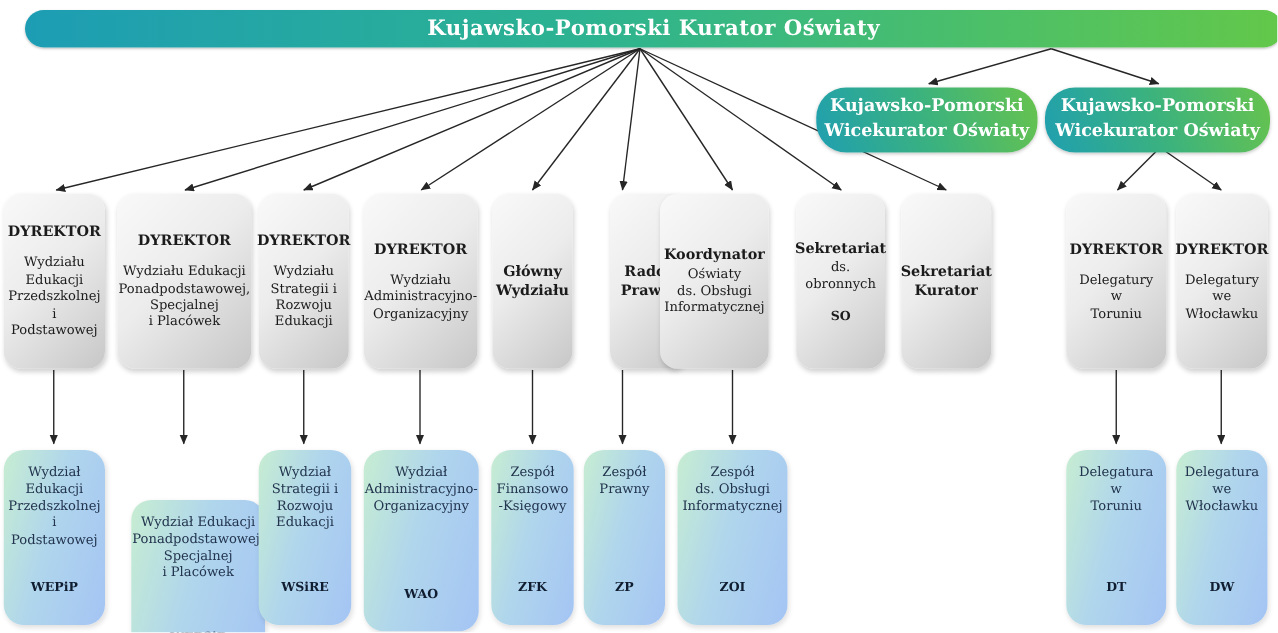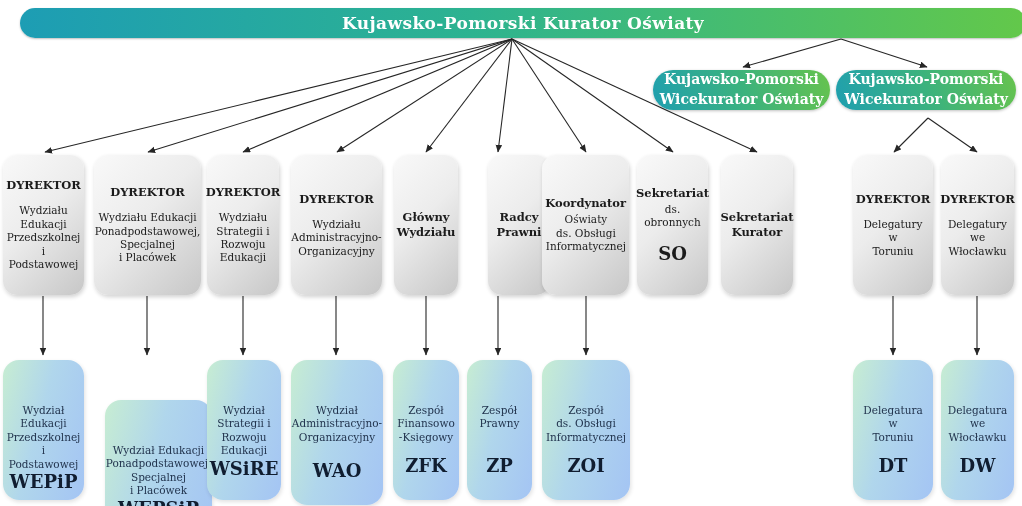--- a/index.html
+++ b/index.html
@@ -9,46 +9,46 @@
   }
   #connectors{position:absolute;left:0;top:0;width:1022px;height:506px;}
   .banner{
     position:absolute;left:20px;top:8px;width:1006px;height:30px;
     border-radius:15px;display:flex;align-items:center;justify-content:center;
     background:linear-gradient(90deg,#1d9db4 0%,#2db390 45%,#63c84a 100%);
     color:#ffffff;font-weight:bold;font-size:17px;letter-spacing:.4px;
     box-shadow:0 1px 2px rgba(0,0,0,.25);
   }
   .pill{
-    position:absolute;height:40px;border-radius:24px;
+    position:absolute;height:52px;border-radius:24px;
     display:flex;align-items:center;justify-content:center;text-align:center;
     background:linear-gradient(70deg,#1f9fb0 0%,#3bb27e 50%,#67c34d 100%);
     color:#ffffff;font-weight:bold;font-size:14px;line-height:1.4;
     white-space:pre-line;box-shadow:0 1px 3px rgba(0,0,0,.25);
   }
   .gbox{
     position:absolute;top:155px;height:140px;border-radius:14px;
     display:flex;flex-direction:column;align-items:center;justify-content:center;
     text-align:center;color:#1b1b1b;
     background:linear-gradient(135deg,#f9f9f9 0%,#ececec 45%,#c7c7c7 100%);
     box-shadow:1px 2px 4px rgba(0,0,0,.18);
     padding:4px 3px;box-sizing:border-box;
   }
   .bbox{
     position:absolute;top:360px;height:140px;border-radius:16px;
     display:flex;flex-direction:column;align-items:center;
     text-align:center;color:#22344e;
     background:linear-gradient(105deg,#c7edd2 0%,#b0d6ec 45%,#a5c6f3 95%);
     box-shadow:1px 2px 4px rgba(0,0,0,.12);
-    padding:44px 3px 24px;box-sizing:border-box;
+    padding:12px 3px 24px;box-sizing:border-box;justify-content:flex-end;
   }
   .box-title{font-weight:bold;font-size:11.5px;line-height:1.3;white-space:pre-line;}
   .box-sub{font-size:10.5px;line-height:1.28;white-space:pre-line;margin-top:11px;}
   .box-sub.tight{margin-top:2px;}
-  .box-abbr{font-weight:bold;font-size:18px;margin-top:14px;color:#101d30;}
+  .box-abbr{font-weight:bold;font-size:10px;margin-top:14px;color:#101d30;}
   .gbox .box-abbr{color:#1b1b1b;}
   .bbox .box-sub{margin-top:0;}
   .bbox .box-abbr{margin-top:auto;}
 </style>
 </head>
 <body>
 
 <div id="stage">
 
   <svg id="connectors" viewBox="0 0 1022 506" xmlns="http://www.w3.org/2000/svg">
@@ -126,21 +126,21 @@
 Organizacyjny</div>
   </div>
   <div class="gbox" style="left:394px;width:64px;">
     <div class="box-title">Główny
 Wydziału</div>
   </div>
   <div class="gbox" style="left:488px;width:62px;">
     <div class="box-title">Radcy
 Prawni</div>
   </div>
-  <div class="gbox" style="left:542px;width:87px;align-items:flex-end;">
+  <div class="gbox" style="left:528px;width:87px;">
     <div class="box-title">Koordynator</div>
     <div class="box-sub tight">Oświaty
 ds. Obsługi
 Informatycznej</div>
   </div>
   <div class="gbox" style="left:637px;width:71px;">
     <div class="box-title">Sekretariat</div>
     <div class="box-sub tight">ds. obronnych</div>
     <div class="box-abbr">SO</div>
   </div>

